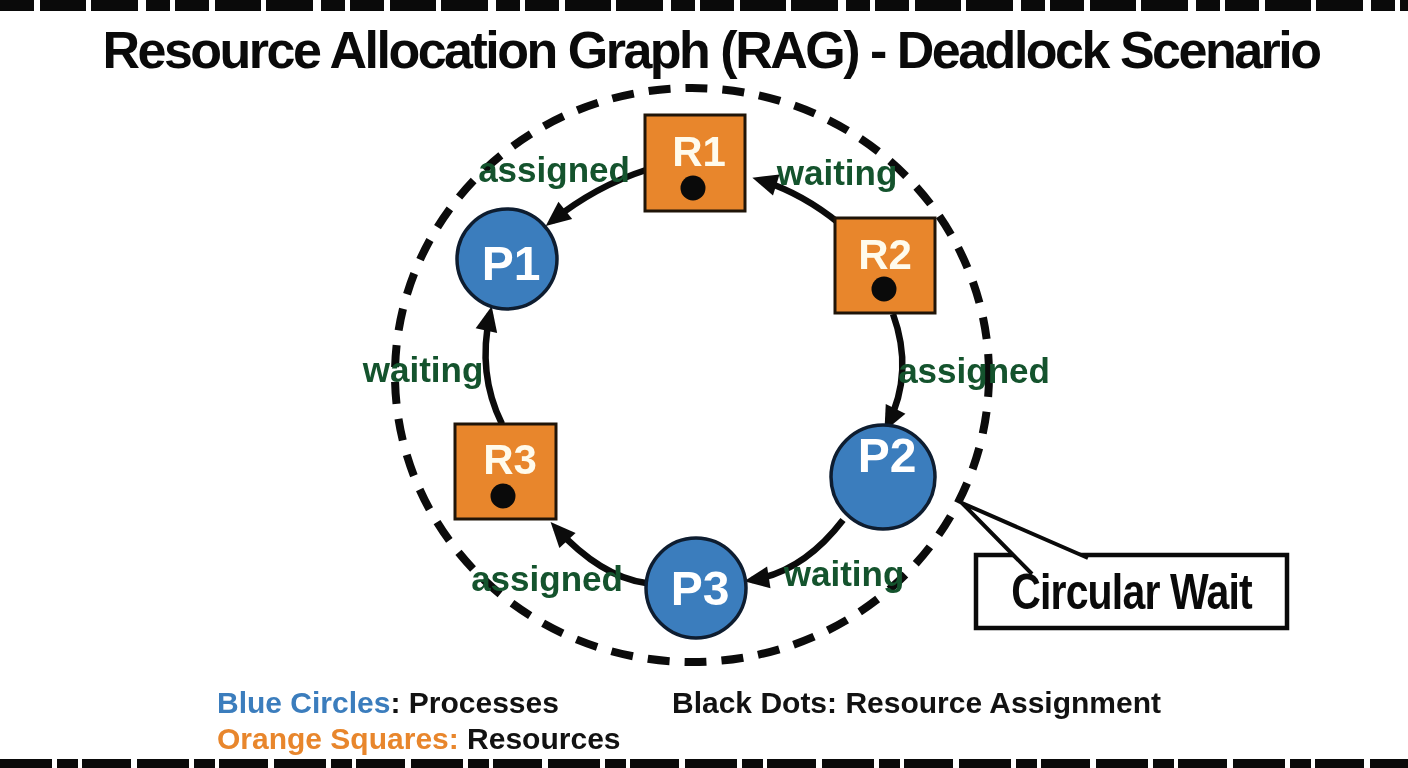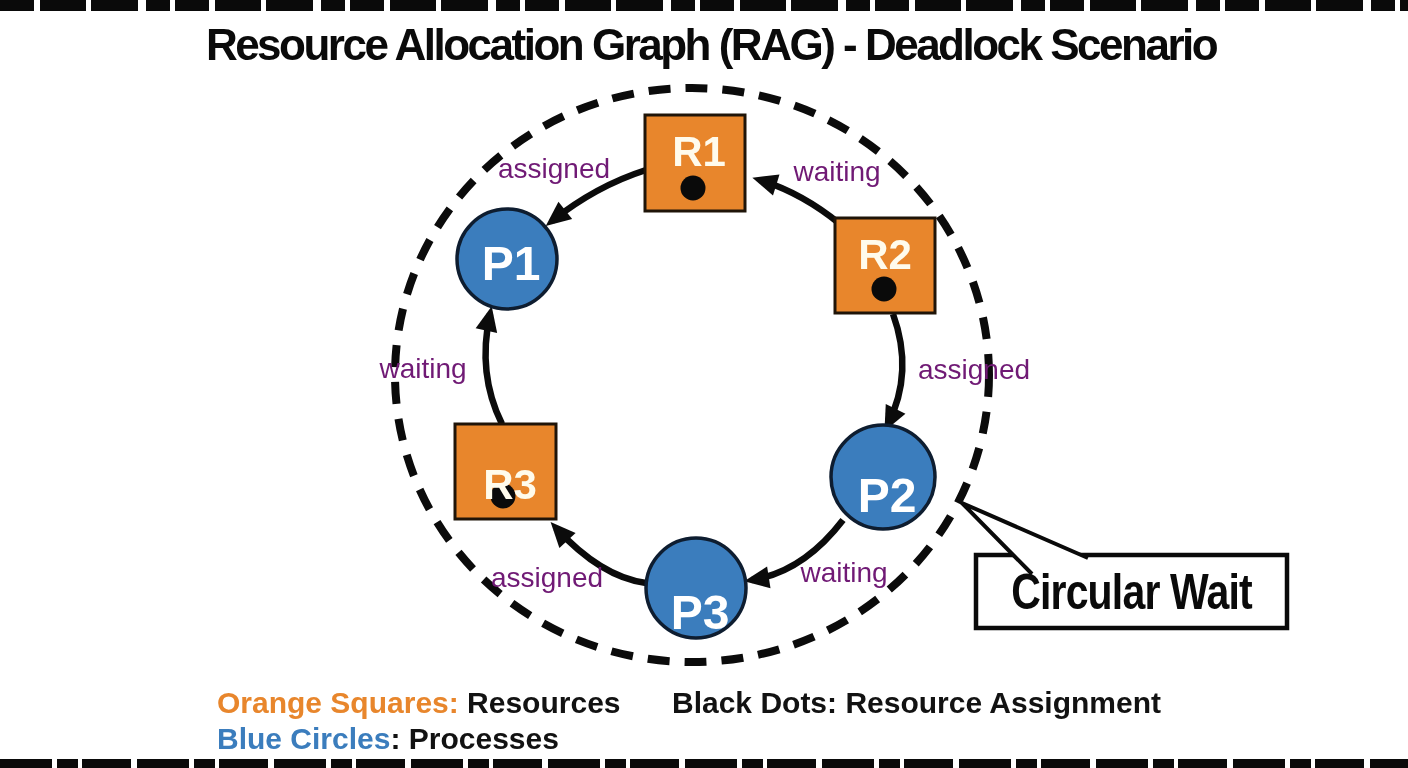--- a/index.html
+++ b/index.html
@@ -27,21 +27,21 @@
     background: repeating-linear-gradient(90deg,
       #0a0a0a 0 52px, #ffffff 52px 57px,
       #0a0a0a 57px 78px, #ffffff 78px 82px,
       #0a0a0a 82px 131px, #ffffff 131px 137px);
   }
 
   .page-title {
     position: absolute;
     top: 20px; left: 0; width: 1408px;
     text-align: center;
-    font-size: 44px; font-weight: bold;
+    font-size: 52px; font-weight: bold;
     letter-spacing: -2.5px;
     color: #0a0a0a;
     white-space: nowrap;
     padding-left: 14px;
   }
 
   svg.diagram { position: absolute; inset: 0; }
 
   .nlabel {
     position: absolute;
@@ -50,22 +50,22 @@
     font-weight: bold;
     white-space: nowrap;
     line-height: 1;
   }
   .nlabel.res { font-size: 42px; color: #fffbec; }
   .nlabel.proc { font-size: 48px; color: #ffffff; }
 
   .elabel {
     position: absolute;
     transform: translate(-50%, -50%);
-    font-size: 28px; font-weight: normal;
-    color: #701a75;
+    font-size: 35px; font-weight: bold;
+    color: #14532d;
     white-space: nowrap;
     line-height: 1;
   }
 
   .callout-label {
     position: absolute;
     left: 976px; top: 557px; width: 311px; height: 70px;
     display: flex; align-items: center; justify-content: center;
     font-size: 50px; font-weight: bold;
     color: #0a0a0a;
@@ -118,40 +118,40 @@
     <circle cx="507" cy="259" r="50" fill="#3b7dbd" stroke="#0e1d30" stroke-width="3.5"></circle>
     <circle cx="883" cy="477" r="52" fill="#3b7dbd" stroke="#0e1d30" stroke-width="3.5"></circle>
     <circle cx="696" cy="588" r="50" fill="#3b7dbd" stroke="#0e1d30" stroke-width="3.5"></circle>
 
     <rect x="976" y="555" width="311" height="73" fill="#ffffff" stroke="#0a0a0a" stroke-width="4.5"></rect>
     <path d="M 1032 574 L 962 503 L 1088 558" fill="#ffffff" stroke="#0a0a0a" stroke-width="4" stroke-linejoin="miter"></path>
   </svg>
 
   <div class="nlabel res" style="left:645px; top:131px;">R1</div>
   <div class="nlabel res" style="left:831px; top:234px;">R2</div>
-  <div class="nlabel res" style="left:456px; top:464px;">R3</div>
+  <div class="nlabel res" style="left:456px; top:439px;">R3</div>
   <div class="nlabel proc" style="left:457px; top:240px;">P1</div>
-  <div class="nlabel proc" style="left:833px; top:472px;">P2</div>
-  <div class="nlabel proc" style="left:646px; top:589px;">P3</div>
+  <div class="nlabel proc" style="left:833px; top:432px;">P2</div>
+  <div class="nlabel proc" style="left:646px; top:565px;">P3</div>
 
   <div class="elabel" style="left:554px; top:169px;">assigned</div>
   <div class="elabel" style="left:837px; top:172px;">waiting</div>
   <div class="elabel" style="left:974px; top:370px;">assigned</div>
   <div class="elabel" style="left:844px; top:573px;">waiting</div>
   <div class="elabel" style="left:547px; top:578px;">assigned</div>
   <div class="elabel" style="left:423px; top:369px;">waiting</div>
 
   <div class="callout-label">Circular Wait</div>
 
   <div class="legend legend-col1">
     <div class="legend-row">
-      <span class="term-orange">Orange Squares:</span><span> Resources</span>
+      <span class="term-blue">Blue Circles</span><span>: Processes</span>
     </div>
     <div class="legend-row">
-      <span class="term-blue">Blue Circles</span><span>: Processes</span>
+      <span class="term-orange">Orange Squares:</span><span> Resources</span>
     </div>
   </div>
   <div class="legend legend-col2">
     <div class="legend-row">
       <span>Black Dots</span><span>: Resource Assignment</span>
     </div>
   </div>
 
 </div>
 

